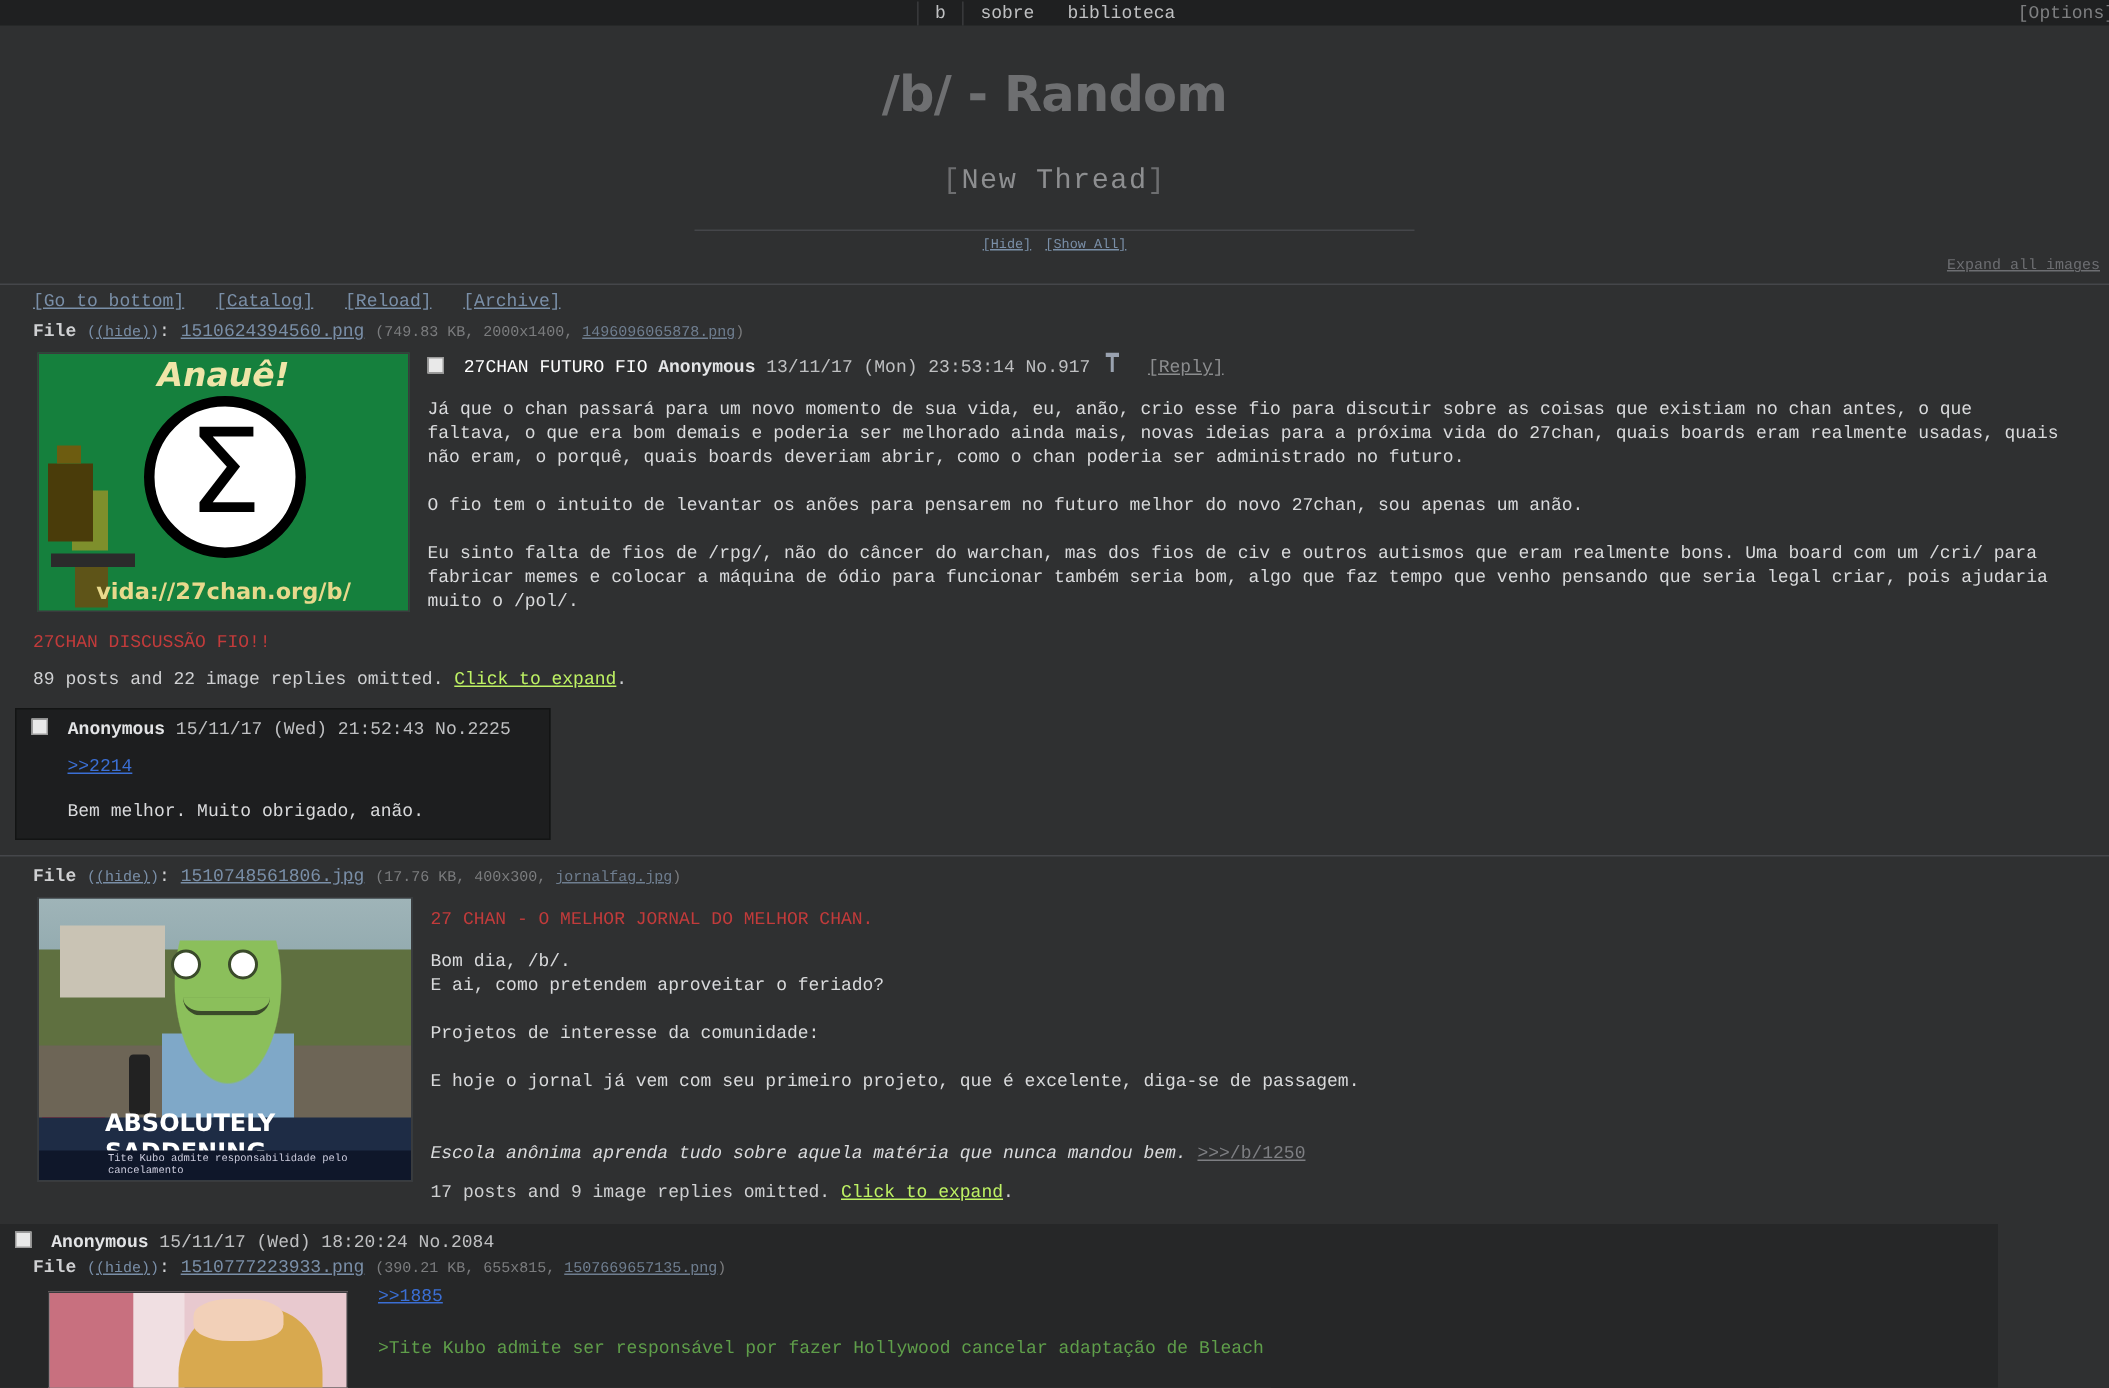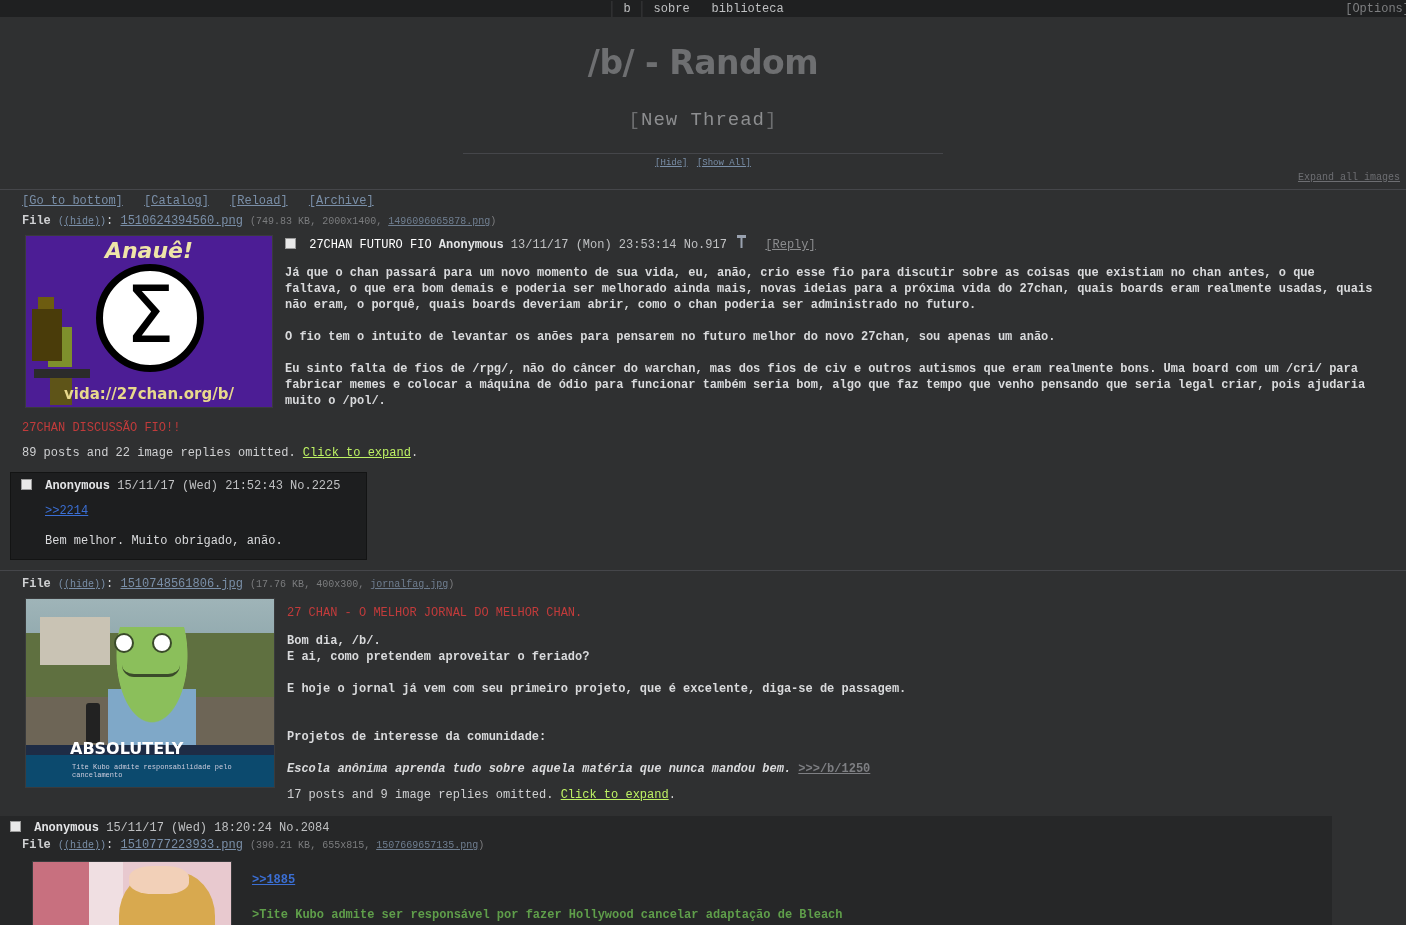--- a/index.html
+++ b/index.html
@@ -125,21 +125,21 @@
 
   .thumb {
     margin: 7px 0 0 25px;
     flex: 0 0 auto;
     border: 1px solid #3a3b3d;
     position: relative;
     overflow: hidden;
   }
 
   
-  .thumb1 { width: 248px; height: 173px; background: #4c1d95; }
+  .thumb1 { width: 248px; height: 173px; background: #15803d; }
   .t1-top {
     position: absolute; top: 2px; left: 0; width: 100%;
     text-align: center;
     font-family: "DejaVu Sans", sans-serif;
     font-weight: bold; font-style: italic;
     font-size: 22px; color: #efe5a8;
   }
   .t1-circle {
     position: absolute; left: 70px; top: 28px;
     width: 108px; height: 108px; border-radius: 50%;
@@ -196,22 +196,22 @@
     background:#1e2c45; color:#fff;
     font-family:"DejaVu Sans", sans-serif; font-weight:bold; font-size:16px;
     display:flex; align-items:center; padding-left:44px; letter-spacing:0px;
   }
   .t2-9news {
     position:absolute; left:2px; bottom:16px; width:42px; height:26px;
     background:#c8102e; color:#fff; font-family:"DejaVu Sans", sans-serif;
     font-weight:bold; font-size:9px; display:flex; align-items:center; justify-content:center;
   }
   .t2-sub {
-    position:absolute; left:0; bottom:0; width:100%; height:32px;
-    background:#0c4a6e; color:#ccd; font-size:7px;
+    position:absolute; left:0; bottom:0; width:100%; height:20px;
+    background:#0f172a; color:#ccd; font-size:7px;
     display:flex; align-items:center; padding-left:46px;
   }
 
   
   .thumb3 { width: 200px; height: 120px; background:#e8c9cf; margin-left:22px; }
   .t3-a { position:absolute; left:0; top:0; width:56px; height:100%; background:#c8707f; }
   .t3-b { position:absolute; left:56px; top:0; width:34px; height:100%; background:#f0dfe2; }
   .t3-hair { position:absolute; left:86px; top:10px; width:96px; height:110px; background:#d8a94f; border-radius:40% 40% 20% 20%; }
   .t3-hand { position:absolute; left:96px; top:4px; width:60px; height:28px; background:#f2d0b8; border-radius:40%; }
 
@@ -242,21 +242,21 @@
     font-size: 12px;
     margin-top: 8px;
   }
   .body {
     font-size: 12px;
     color: #d9dadc;
     line-height: 16px;
     margin-top: 13px;
     max-width: 1090px;
   }
-  .body p { margin: 0 0 16px 0; font-weight: bold; }
+  .body p { margin: 0 0 16px 0; }
   .body p.tight { margin-bottom: 0; }
   .quotelink { color: #3b6fd4; text-decoration: underline; }
   .greentext { color: #5f9e4a; }
   .boardlink { color: #7e7f83; text-decoration: underline; text-align: right; }
   .italic { font-style: italic; }
 
   .omitted {
     font-size: 12px;
     color: #cfd0d2;
     padding-left: 22px;
@@ -416,22 +416,22 @@
       <div class="t2-sub">Tite Kubo admite responsabilidade pelo cancelamento</div>
     </div>
 
     <div class="postwrap">
 
       <div class="red-sub">27 CHAN - O MELHOR JORNAL DO MELHOR CHAN.</div>
 
       <div class="body">
         <p class="tight">Bom dia, /b/.</p>
         <p>E ai, como pretendem aproveitar o feriado?</p>
+        <p>Projetos de interesse da comunidade:</p>
         <p style="margin-bottom:32px">E hoje o jornal já vem com seu primeiro projeto, que é excelente, diga-se de passagem.</p>
-        <p>Projetos de interesse da comunidade:</p>
         <p class="tight"><span class="italic">Escola anônima aprenda tudo sobre aquela matéria que nunca mandou bem.</span> <a href="#" class="boardlink">&gt;&gt;&gt;/b/1250</a></p>
       </div>
 
       <div class="omitted indent">
         <span>17 posts and 9 image replies omitted.</span>
         <a href="#">Click to expand</a><span>.</span>
       </div>
     </div>
   </div>
 
@@ -453,21 +453,21 @@
     <div class="post-row" style="margin-top:2px">
       <div class="thumb thumb3">
         <div class="t3-a"></div>
         <div class="t3-b"></div>
         <div class="t3-hair"></div>
 
         <div class="t3-hand"></div>
       </div>
 
       <div class="postwrap" style="padding-left:20px;padding-top:2px">
-        <div class="body" style="margin-top:16px">
+        <div class="body" style="margin-top:0">
           <p class="tight"><a href="#" class="quotelink">&gt;&gt;1885</a></p>
           <p style="margin-top:19px;margin-bottom:16px" class="greentext">&gt;Tite Kubo admite ser responsável por fazer Hollywood cancelar adaptação de Bleach</p>
 
         </div>
       </div>
     </div>
   </div>
 </div>
 
 </body></html>

